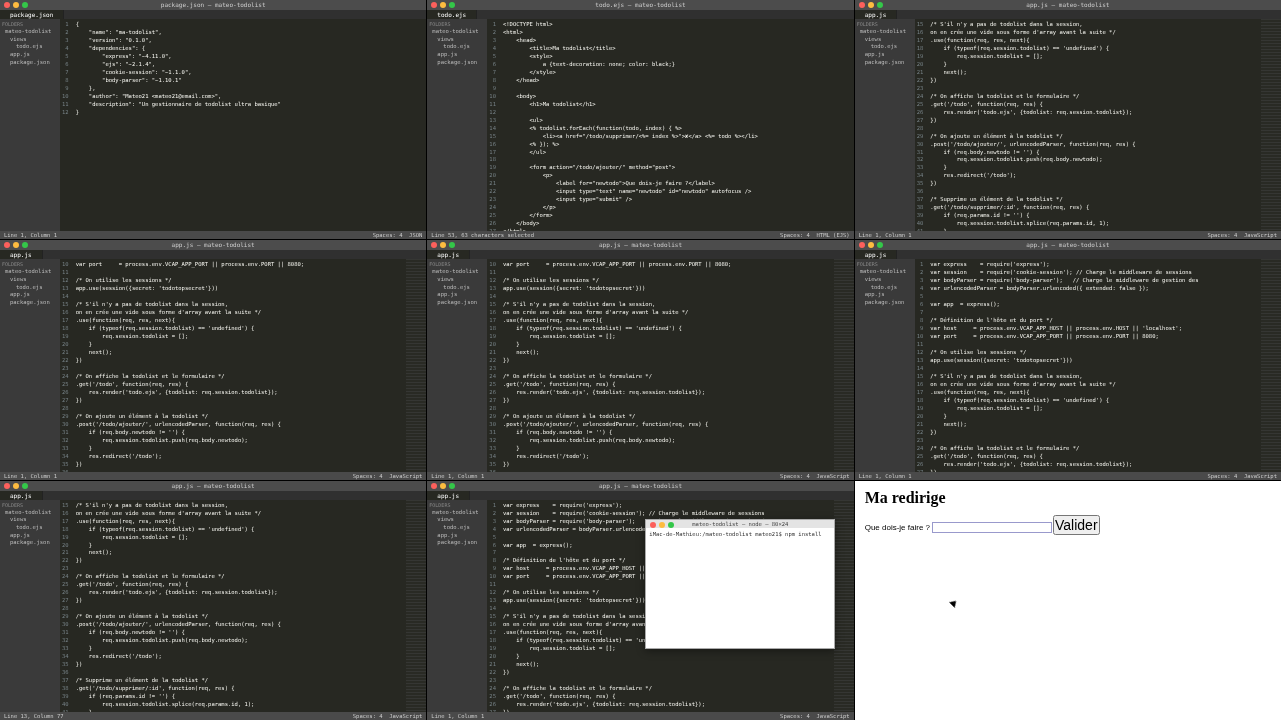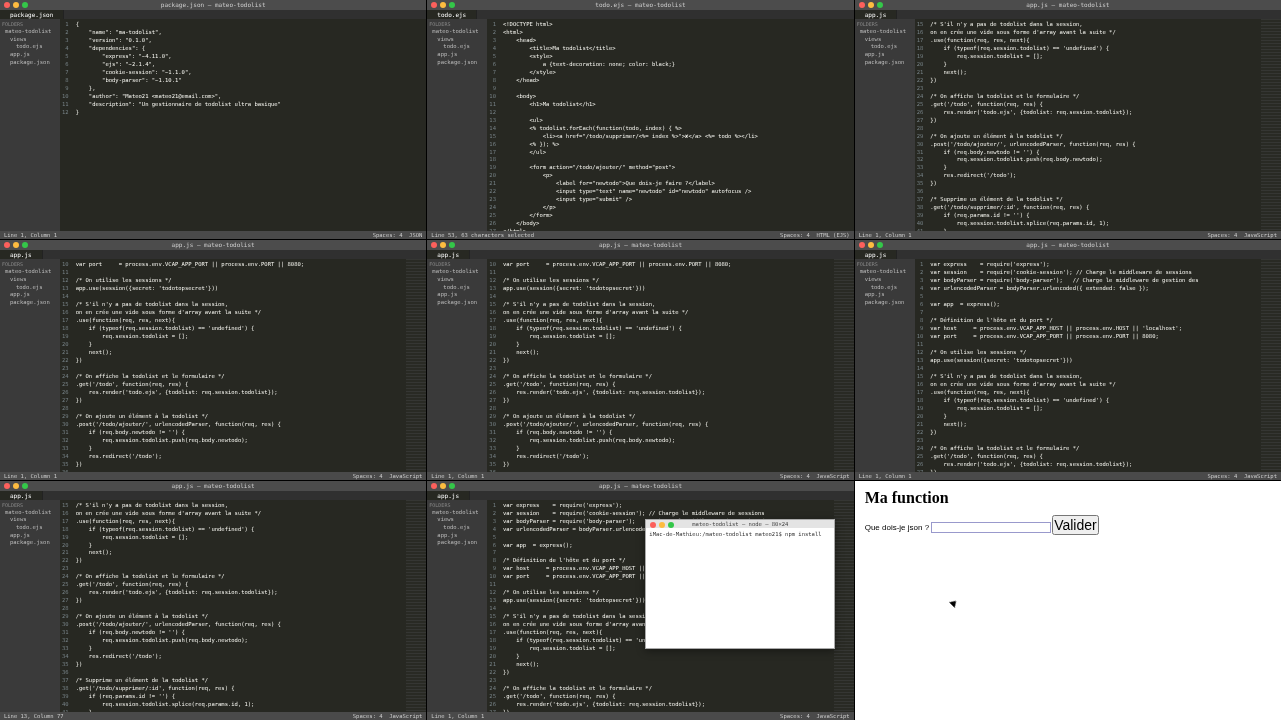--- a/index.html
+++ b/index.html
@@ -543,20 +543,20 @@
           <div class="dot yel"></div>
           <div class="dot grn"></div>
         </div>
       <span>mateo-todolist — node — 80×24</span>
     </div>
     <div class="term-body">iMac-de-Mathieu:/mateo-todolist mateo21$ npm install</div>
   </div>
 </div>
 
 <div class="pane browser">
-  <h1>Ma function</h1>
+  <h1>Ma redirige</h1>
   <form>
-    <label>Que dois-je json ?</label>
+    <label>Que dois-je faire ?</label>
     <input type="text" style="">
     <input type="submit" value="Valider" style="">
   </form>
   <div class="cursorptr" style="top:118px; left:96px;"></div>
 </div>
 
 </body></html>

